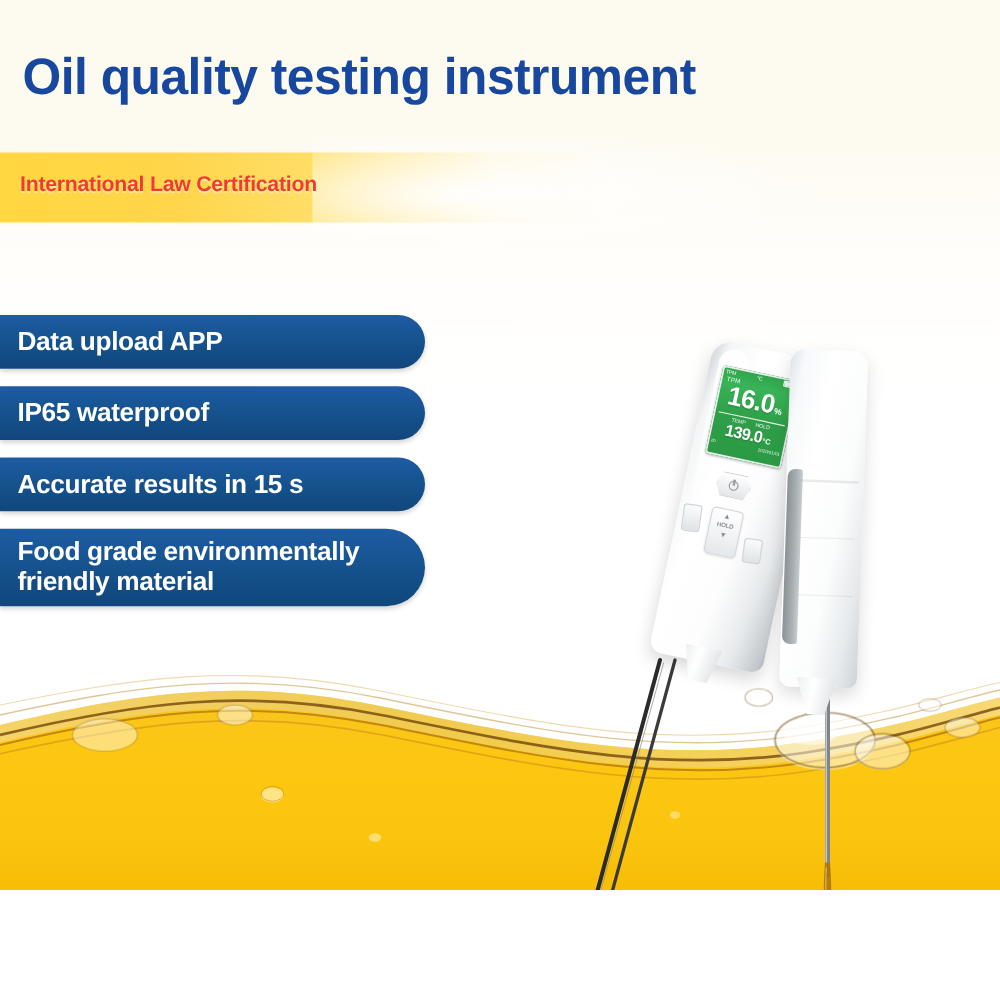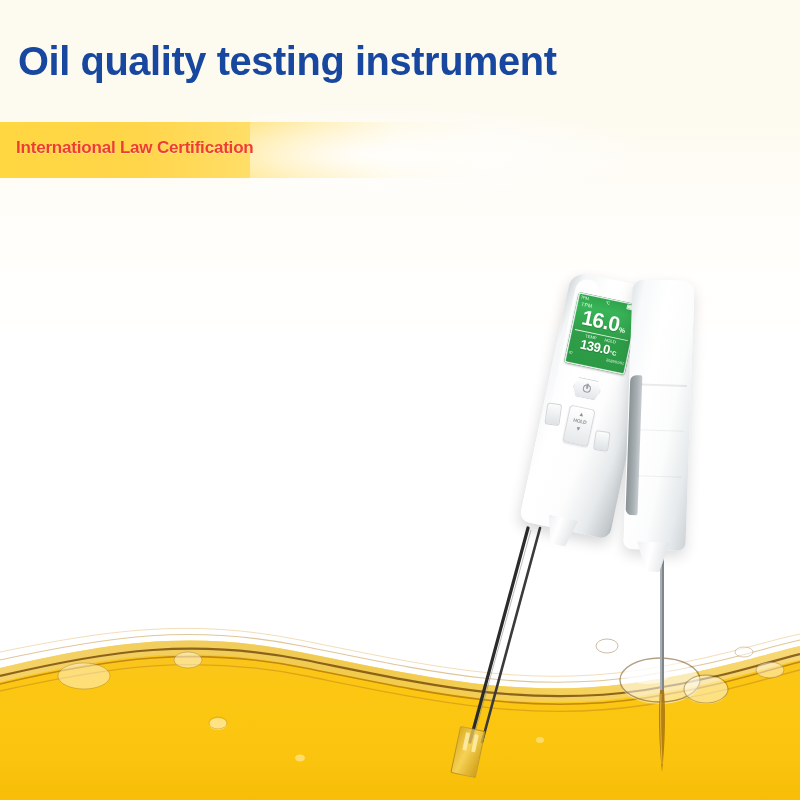--- a/index.html
+++ b/index.html
@@ -7,21 +7,21 @@
   body {
     font-family: "Liberation Sans", sans-serif;
     background: #ffffff;
     position: relative;
   }
 
   
   #poster {
     position: relative;
     width: 800px;
-    height: 800px;
+    height: 712px;
     overflow: hidden;
     background:
       linear-gradient(180deg, #fdfbf0 0%, #fdfaef 14%, #fffefb 30%, #ffffff 46%, #ffffff 100%);
   }
 
   
   .headline {
     position: absolute;
     left: 18px;
     top: 36px;
@@ -437,20 +437,40 @@
 <body>
 
 <div id="poster">
 
   <div class="headline">Oil quality testing instrument</div>
 
   <div class="cert-banner"></div>
   <div class="cert-glow"></div>
   <div class="cert-text">International Law Certification</div>
 
+  <div class="features">
+
+    <div class="pill">
+      <span class="line">Data upload APP</span>
+    </div>
+
+    <div class="pill">
+      <span class="line">IP65 waterproof</span>
+    </div>
+
+    <div class="pill">
+      <span class="line">Accurate results in 15 s</span>
+    </div>
+
+    <div class="pill two-line">
+      <span class="line">Food grade environmentally</span>
+      <span class="line">friendly material</span>
+    </div>
+
+  </div>
 
   <div class="oil-scene">
     <svg width="800" height="210" viewBox="0 0 800 210" xmlns="http://www.w3.org/2000/svg">
       <defs>
         <linearGradient id="oilBody" x1="0" y1="0" x2="0" y2="1">
           <stop offset="0%" stop-color="#f8c423"></stop>
           <stop offset="28%" stop-color="#fcc712"></stop>
           <stop offset="70%" stop-color="#fbc50f"></stop>
           <stop offset="100%" stop-color="#f7bd07"></stop>
         </linearGradient>

